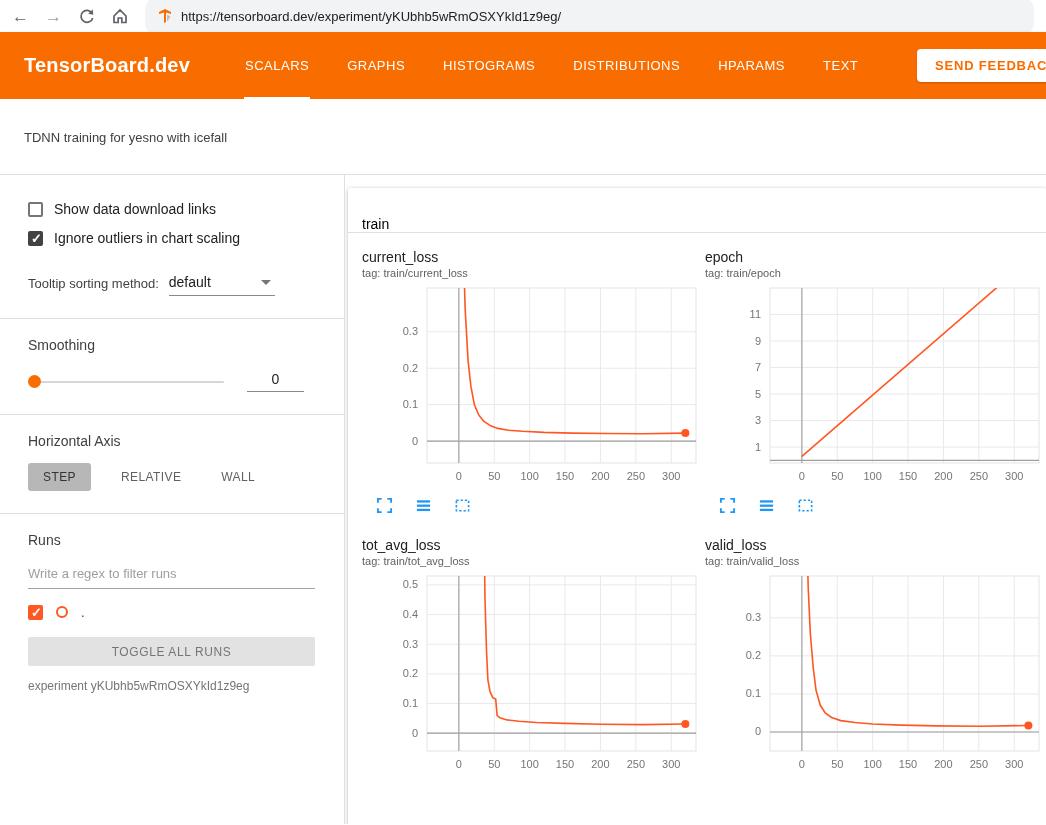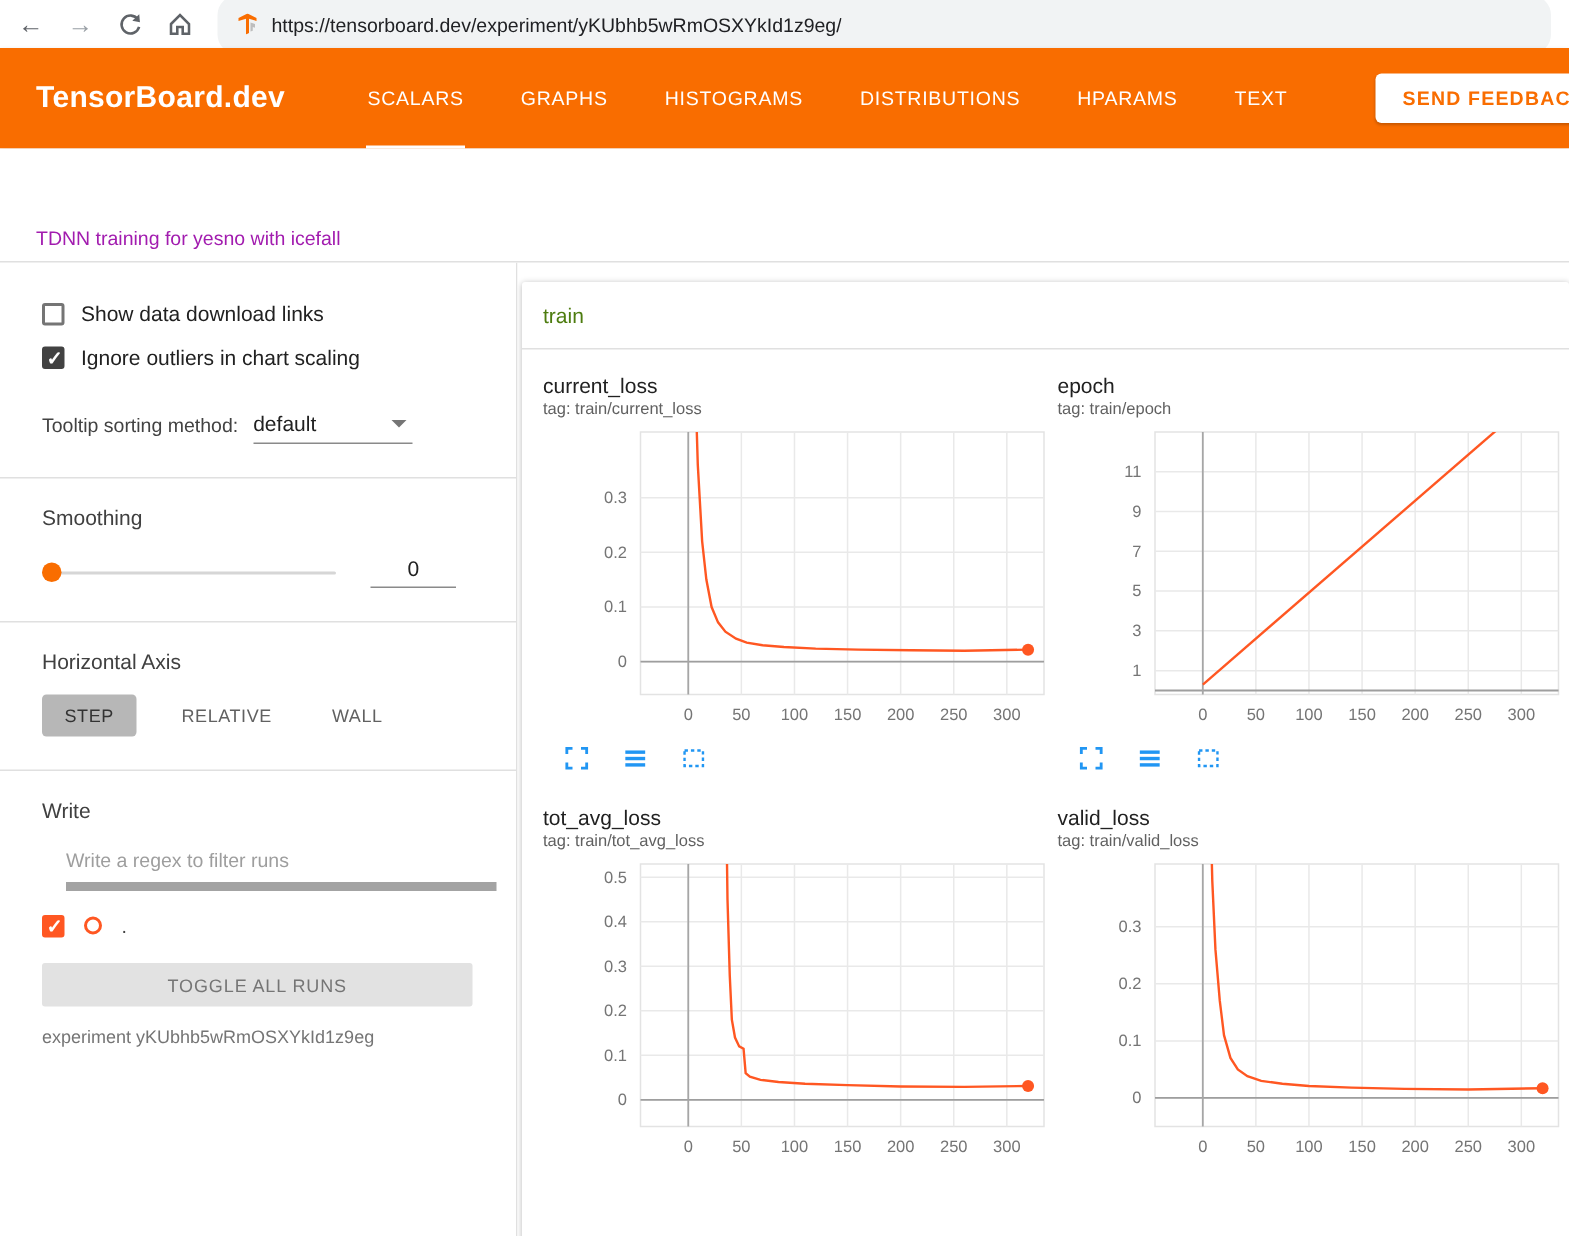--- a/index.html
+++ b/index.html
@@ -17,21 +17,21 @@
   
   .app-header { position:relative; height:67px; background:#f96d00; display:flex; align-items:stretch; box-shadow:0 2px 4px rgba(0,0,0,0.18); }
   .logo { align-self:center; color:#fff; font-size:20px; font-weight:bold; margin-left:24px; letter-spacing:0.2px; }
   .tabs { display:flex; margin-left:54px; gap:36px; }
   .tab { position:relative; display:flex; align-items:center; color:#fff; font-size:13px; letter-spacing:0.5px; cursor:pointer; padding:0 1px; }
   .tab.active::after { content:""; position:absolute; left:0; right:0; bottom:0; height:2px; background:#fff; }
   .feedback-btn { position:absolute; left:917px; top:17px; height:33px; background:#fff; color:#f96d00; border:none; border-radius:4px; font-family:inherit; font-size:13px; font-weight:bold; letter-spacing:0.8px; padding:0 18px; white-space:nowrap; cursor:pointer; box-shadow:0 1px 2px rgba(0,0,0,0.2); }
 
   
   .subheader { height:76px; background:#fff; border-bottom:1px solid #e0e0e0; position:relative; }
-  .exp-title { position:absolute; left:24px; bottom:8px; font-size:13px; color:#a21caf; }
+  .exp-title { position:absolute; left:24px; bottom:29px; font-size:13px; color:#404040; }
 
   
   .content { display:flex; height:649px; }
 
   
   .sidebar { width:345px; flex:0 0 345px; border-right:1px solid #e0e0e0; background:#fff; padding:24px 29px 14px 28px; overflow:hidden; }
   .check-row { display:flex; align-items:center; gap:11px; margin-bottom:9px; height:20px; }
   .check-row .lbl { font-size:14px; color:#212121; }
   .cbx { width:15px; height:15px; border:2px solid #757575; border-radius:2px; background:#fff; flex:0 0 auto; position:relative; cursor:pointer; }
   .cbx.checked { background:#424242; border-color:#424242; }
@@ -45,35 +45,35 @@
   .caret { width:0; height:0; border-left:5px solid transparent; border-right:5px solid transparent; border-top:5px solid #757575; margin-right:4px; }
   hr.divider { border:none; border-top:1px solid #e0e0e0; margin:22px -29px 0 -28px; }
   .section-label { margin-top:18px; font-size:14px; color:#404040; }
   .slider-row { margin-top:18px; display:flex; align-items:center; }
   .slider { position:relative; width:196px; height:2px; background:#d6d6d6; border-radius:1px; cursor:pointer; }
   .slider .thumb { position:absolute; left:0; top:-6px; width:13px; height:13px; border-radius:50%; background:#f96d00; }
   .smooth-input { margin-left:23px; width:57px; border:none; border-bottom:1px solid #8a8a8a; font-family:inherit; font-size:14px; color:#212121; text-align:center; padding-bottom:4px; outline:none; background:transparent; }
   .axis-row { margin-top:14px; display:flex; align-items:center; gap:20px; }
   .axis-btn { border:none; background:transparent; font-family:inherit; font-size:12px; letter-spacing:0.4px; color:#616161; padding:7px 10px; cursor:pointer; border-radius:3px;text-align:center; }
   .axis-btn.active { background:#b7b7b7; color:#333; padding:7px 15px; }
-  .runs-filter { margin-top:10px; width:100%; border:none; border-bottom:6px solid #a3a3a3; font-family:inherit; font-size:13px; color:#0f172a; padding:8px 0 7px; outline:none; background:transparent;margin-left:16px; }
+  .runs-filter { margin-top:10px; width:100%; border:none; border-bottom:1px solid #a3a3a3; font-family:inherit; font-size:13px; color:#0f172a; padding:8px 0 7px; outline:none; background:transparent; }
   .runs-filter::placeholder { color:#9e9e9e; }
   .run-row { margin-top:14px; display:flex; align-items:center; gap:13px; height:18px; }
   .run-swatch { width:12px; height:12px; border:2px solid #ff5722; border-radius:50%; flex:0 0 auto; }
   .run-name { font-size:13px; color:#424242; }
   .toggle-btn { margin-top:16px; width:100%; height:29px; background:#e2e2e2; border:none; border-radius:2px; font-family:inherit; font-size:12px; letter-spacing:0.6px; color:#757575; cursor:pointer; }
   .exp-label { margin-top:13px; font-size:12px; color:#757575; }
 
   
   .main { flex:1; background:#fff; padding-left:3px; overflow:hidden; }
   .filter-row { display:flex; align-items:center; gap:9px; height:44px; border-bottom:1px solid #ababab; padding-left:4px; }
   .filter-input { flex:1; border:none; outline:none; font-family:inherit; font-size:15px; color:#212121; background:transparent; }
   .filter-input::placeholder { color:#757575; }
   .card { margin-top:13px; background:#fff; border-radius:2px; box-shadow:0 1px 4px rgba(0,0,0,0.28); height:720px; }
-  .card-header { height:45px; display:flex; align-items:center; padding-left:14px; border-bottom:1px solid #e0e0e0; font-size:14px; color:#4d7c0f; cursor:pointer; }
+  .card-header { height:45px; display:flex; align-items:flex-end; padding-left:14px; border-bottom:1px solid #e0e0e0; font-size:14px; color:#000000; cursor:pointer; }
   .charts { display:flex; flex-wrap:wrap; column-gap:7px; row-gap:16px; padding:10px 0 0 14px; }
   .chart-block { width:336px; }
   .chart-title { font-size:14px; color:#212121; margin-top:6px; }
   .chart-tag { font-size:11px; color:#616161; margin-top:2px; }
   .chart-svg { display:block; margin-top:5px; }
   .chart-svg text { font-size:11px; fill:#757575; font-family:"Liberation Sans", sans-serif; }
   .chart-actions { display:flex; gap:22px; margin-top:5px; padding-left:14px; height:20px; align-items:center; }
   .chart-actions .act { background:none; border:none; padding:0; cursor:pointer; line-height:0; }
 </style>
 </head>
@@ -169,21 +169,21 @@
 
       <div class="section-label">Horizontal Axis</div>
       <div class="axis-row">
         <button class="axis-btn active">STEP</button>
         <button class="axis-btn">RELATIVE</button>
         <button class="axis-btn">WALL</button>
       </div>
 
       <hr class="divider">
 
-      <div class="section-label">Write</div>
+      <div class="section-label">Runs</div>
       <input class="runs-filter" placeholder="Write a regex to filter runs" style="">
       <div class="run-row">
         <span class="cbx run"></span>
         <span class="run-swatch"></span>
         <span class="run-name">.</span>
       </div>
       <button class="toggle-btn">TOGGLE ALL RUNS</button>
       <div class="exp-label">experiment yKUbhb5wRmOSXYkId1z9eg</div>
     </aside>
 

